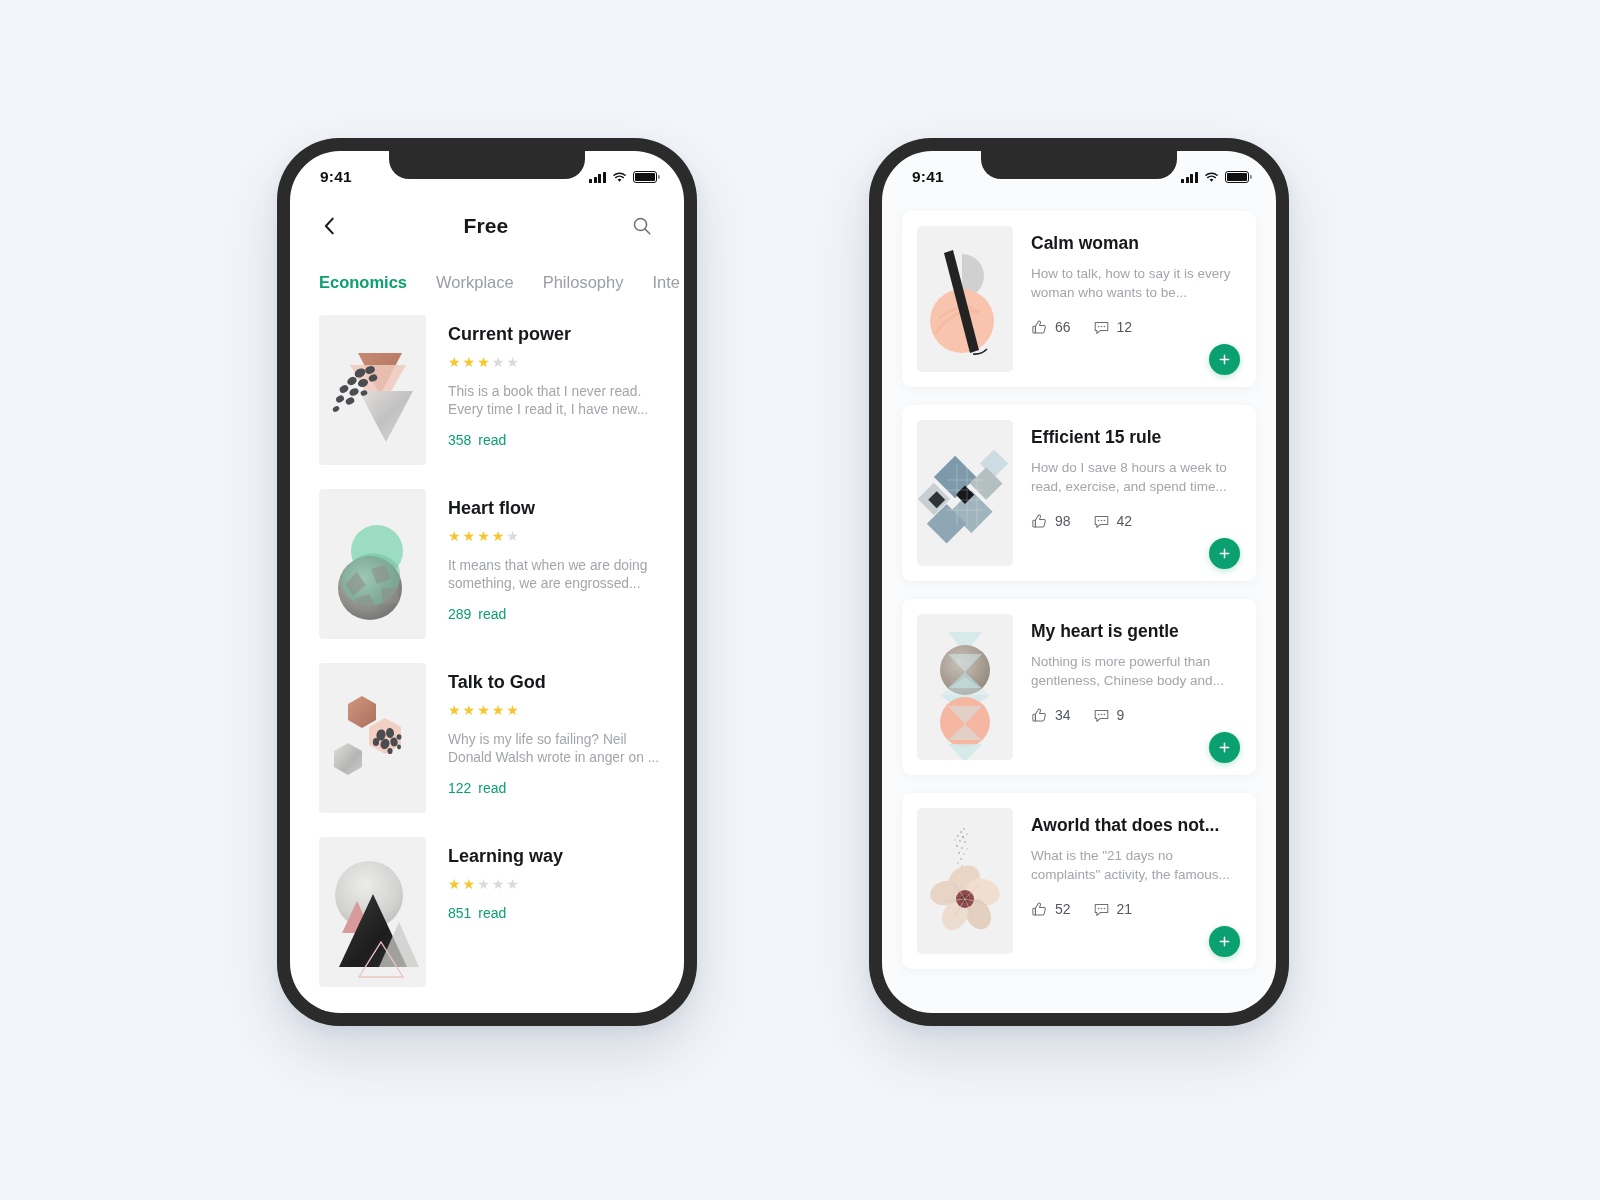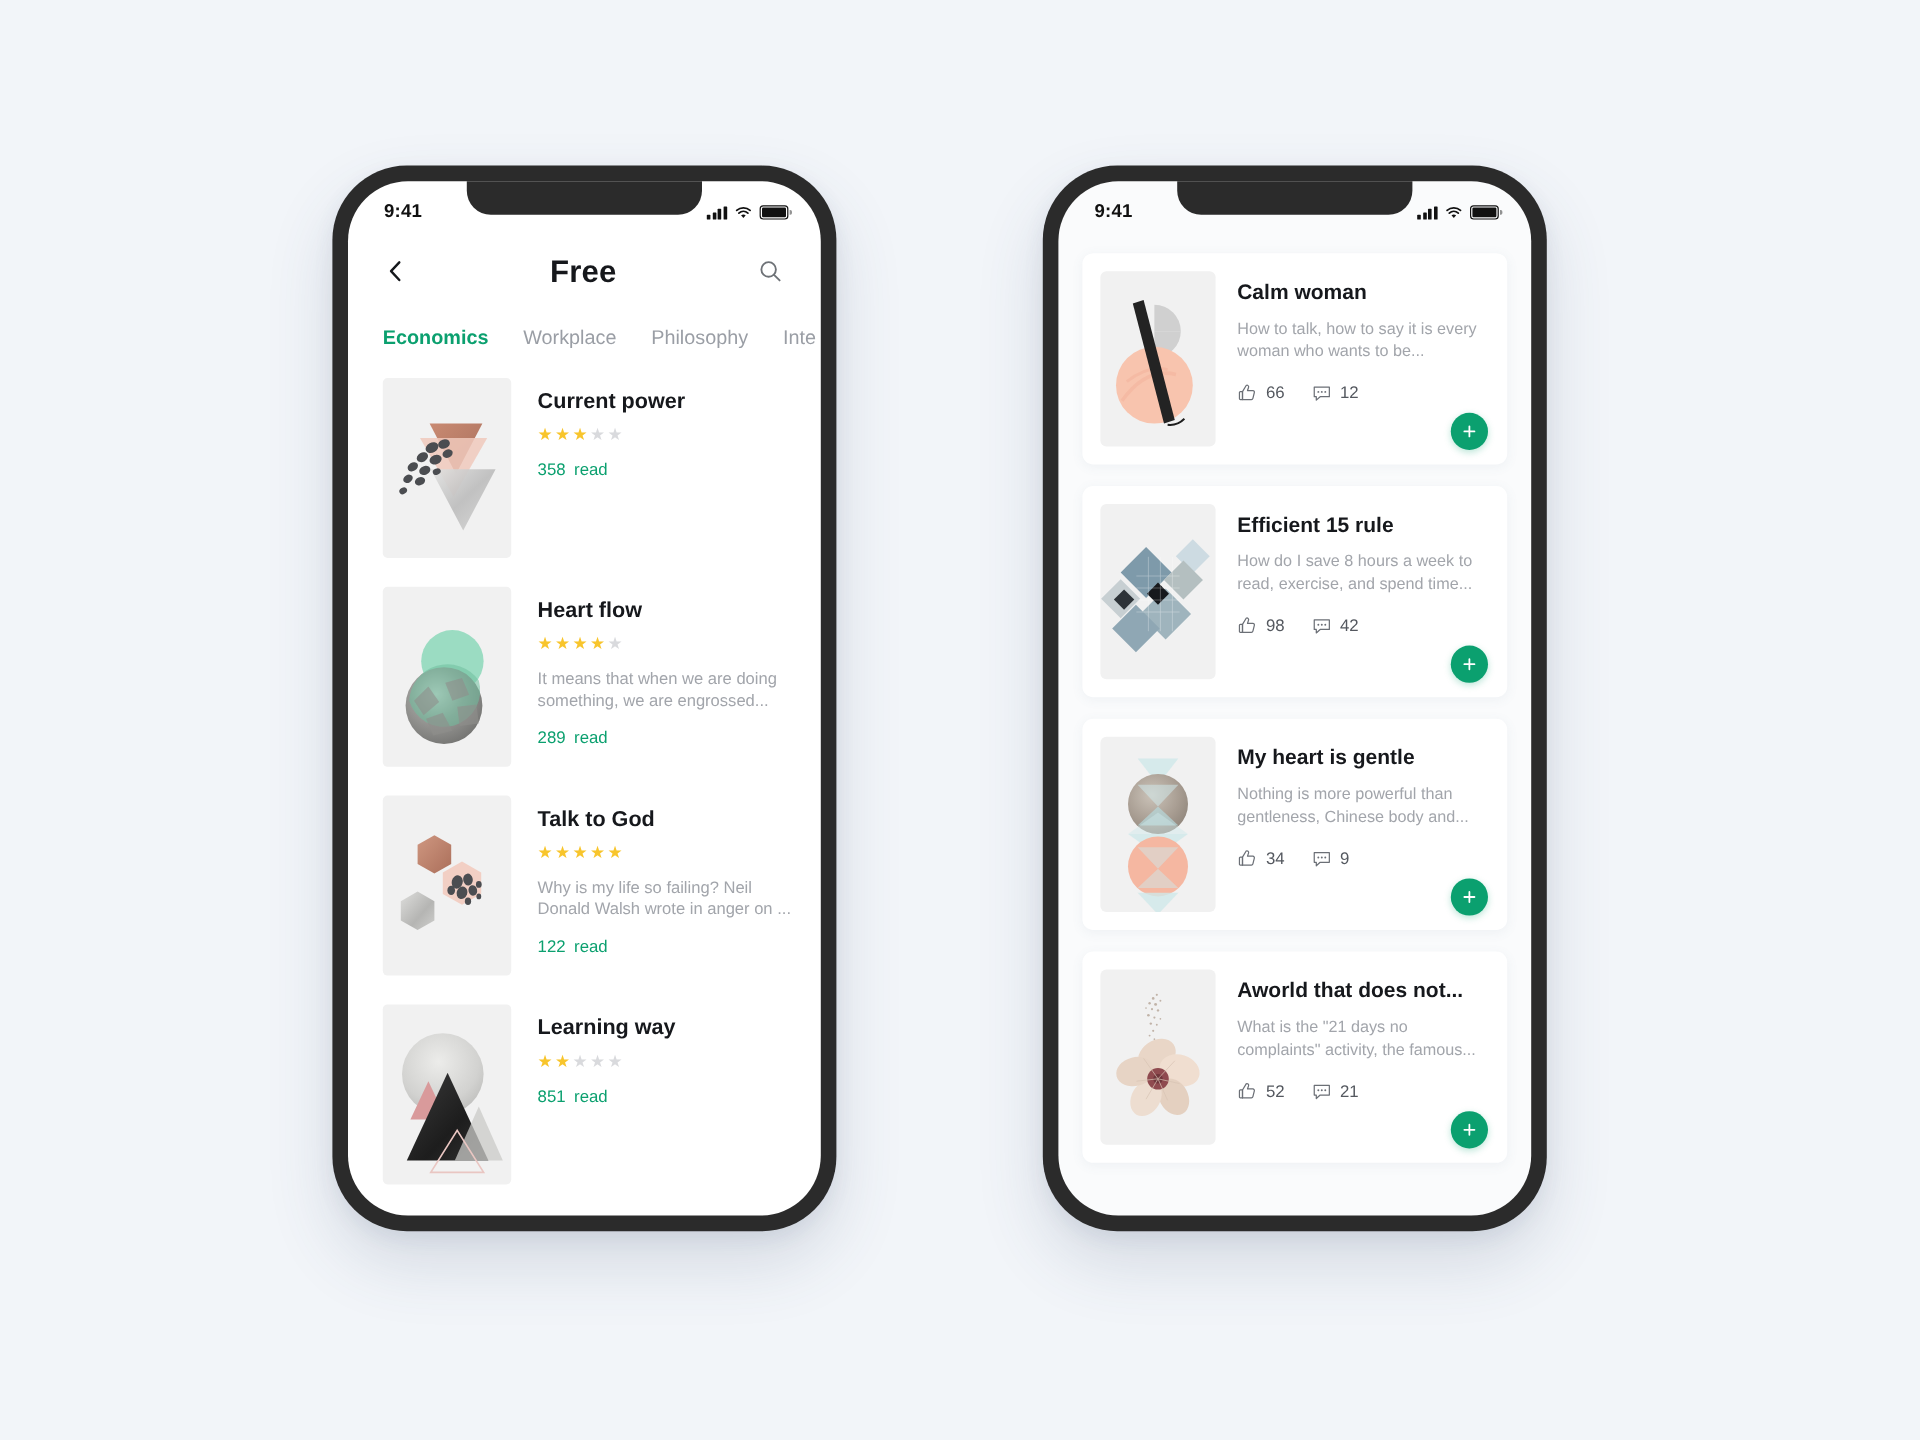--- a/index.html
+++ b/index.html
@@ -108,21 +108,21 @@
 
   
   .navbar {
     height: 58px;
     display: flex;
     align-items: center;
     justify-content: space-between;
     padding: 0 29px 0 27px;
   }
   .nav-title {
-    font-size: 26px;
+    font-size: 21px;
     font-weight: bold;
     color: #16181c;
     letter-spacing: 0.1px;
   }
   .back-btn {
     width: 26px; height: 26px;
     display: flex; align-items: center; justify-content: center;
     cursor: pointer;
   }
   .search-btn {
@@ -375,20 +375,21 @@
           </div>
           <div class="book-info">
             <div class="book-title">Current power</div>
             <div class="stars">
               <span class="on">★</span>
               <span class="on">★</span>
               <span class="on">★</span>
               <span>★</span>
               <span>★</span>
             </div>
+            <div class="book-desc">This is a book that I never read. Every time I read it, I have new...</div>
             <div class="read-line">
               <span class="num">358</span><span>read</span>
             </div>
           </div>
         </div>
 
         <div class="book-row">
           <div class="cover">
             <div class="art">
               <svg viewBox="0 0 107 150" preserveAspectRatio="xMidYMid slice">

